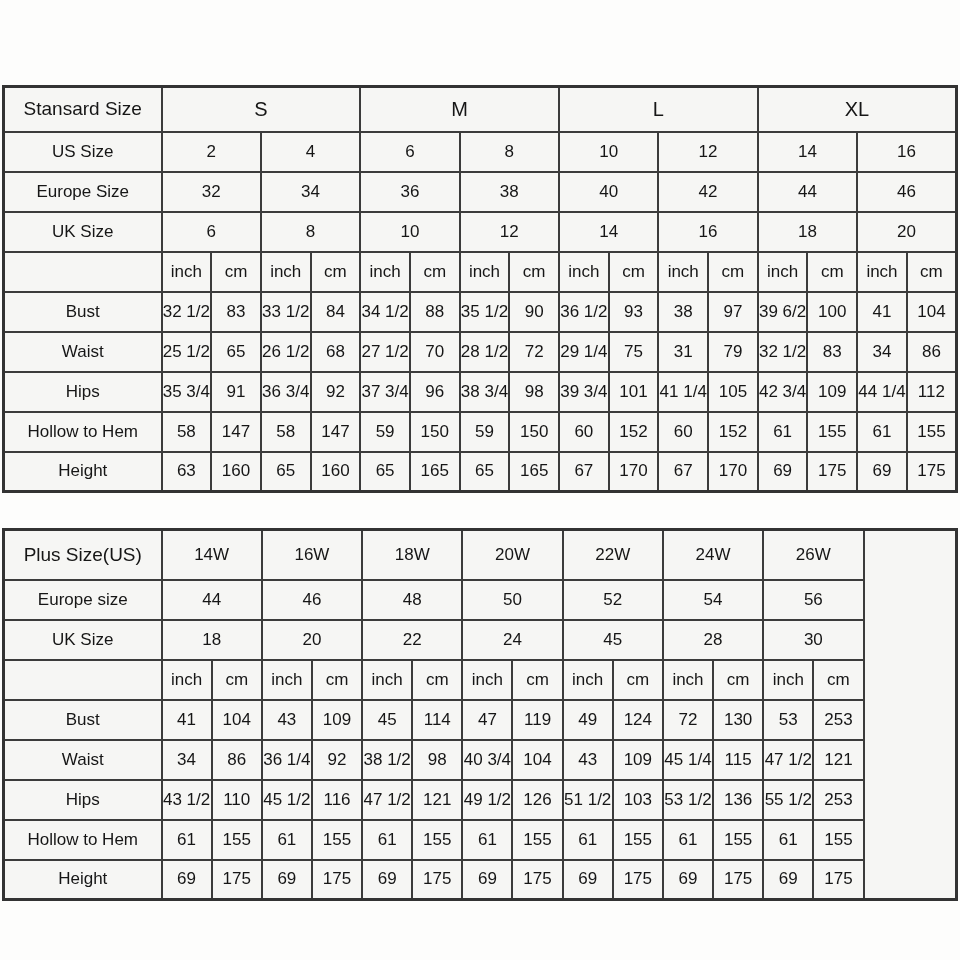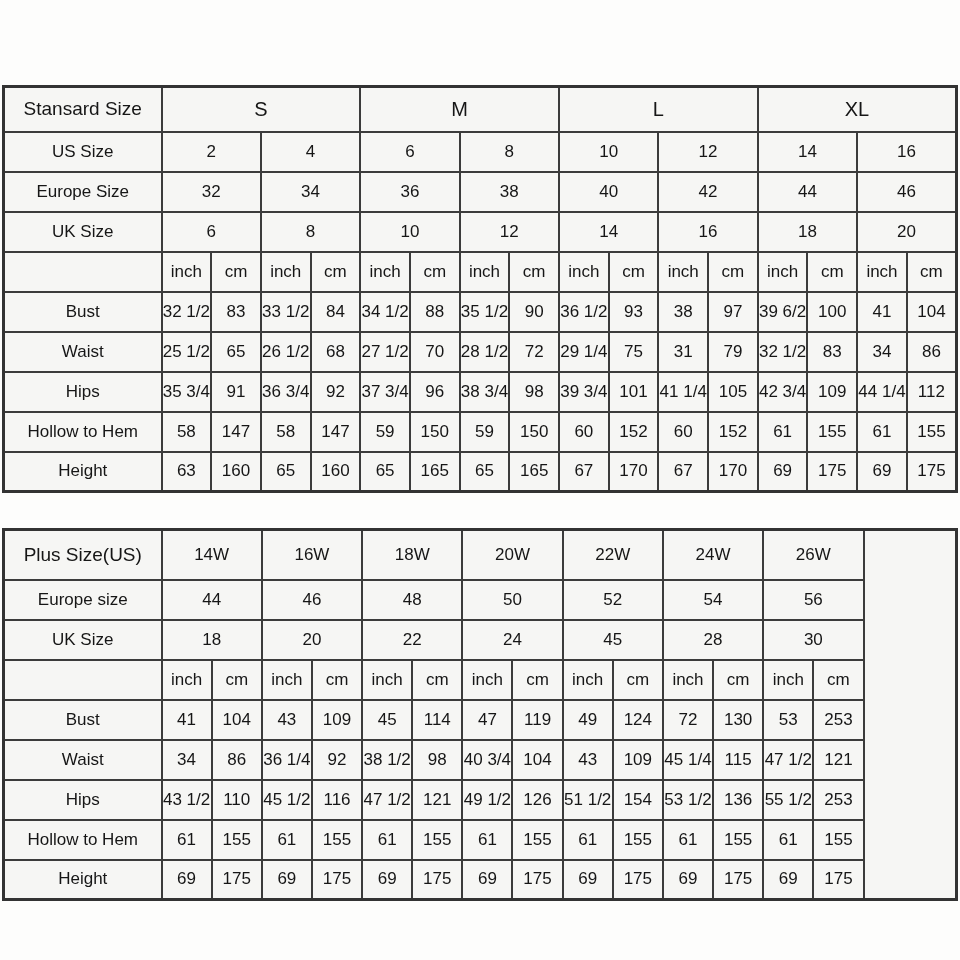--- a/index.html
+++ b/index.html
@@ -336,21 +336,21 @@
           <td class="lbl">Hips</td>
           <td>43 1/2</td>
           <td>110</td>
           <td>45 1/2</td>
           <td>116</td>
           <td>47 1/2</td>
           <td>121</td>
           <td>49 1/2</td>
           <td>126</td>
           <td>51 1/2</td>
-          <td>154</td>
+          <td>103</td>
           <td>53 1/2</td>
           <td>136</td>
           <td>55 1/2</td>
           <td>253</td>
         </tr>
         <tr>
           <td class="lbl">Hollow to Hem</td>
           <td>61</td>
           <td>155</td>
           <td>61</td>

